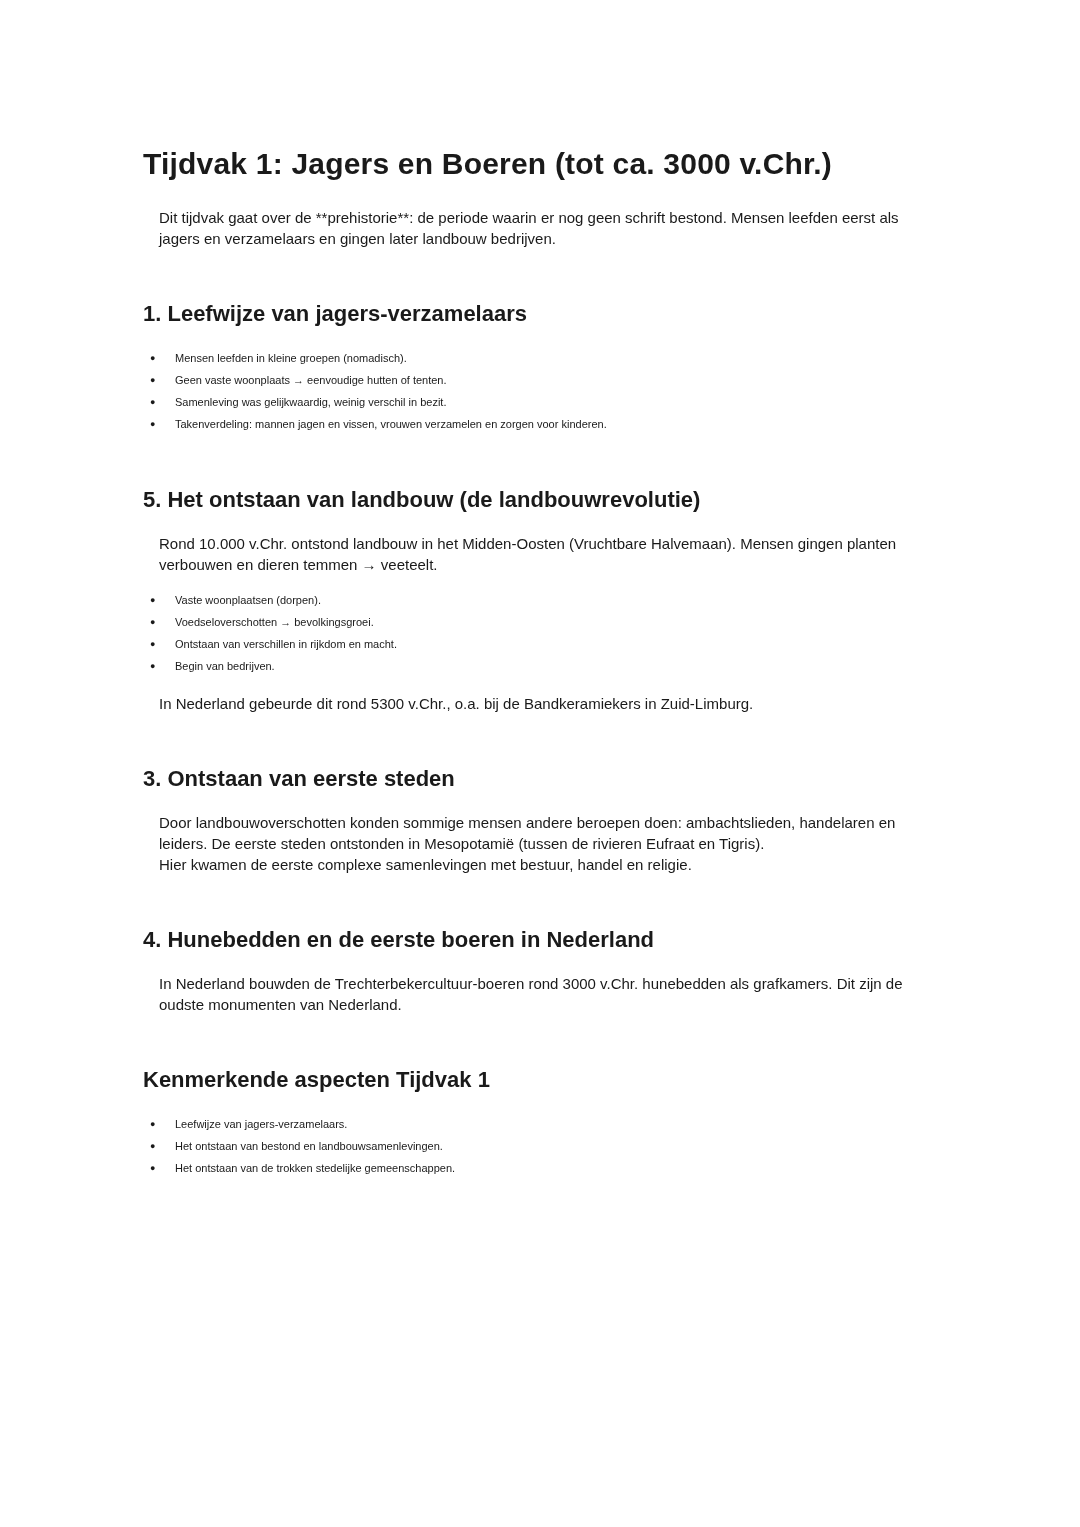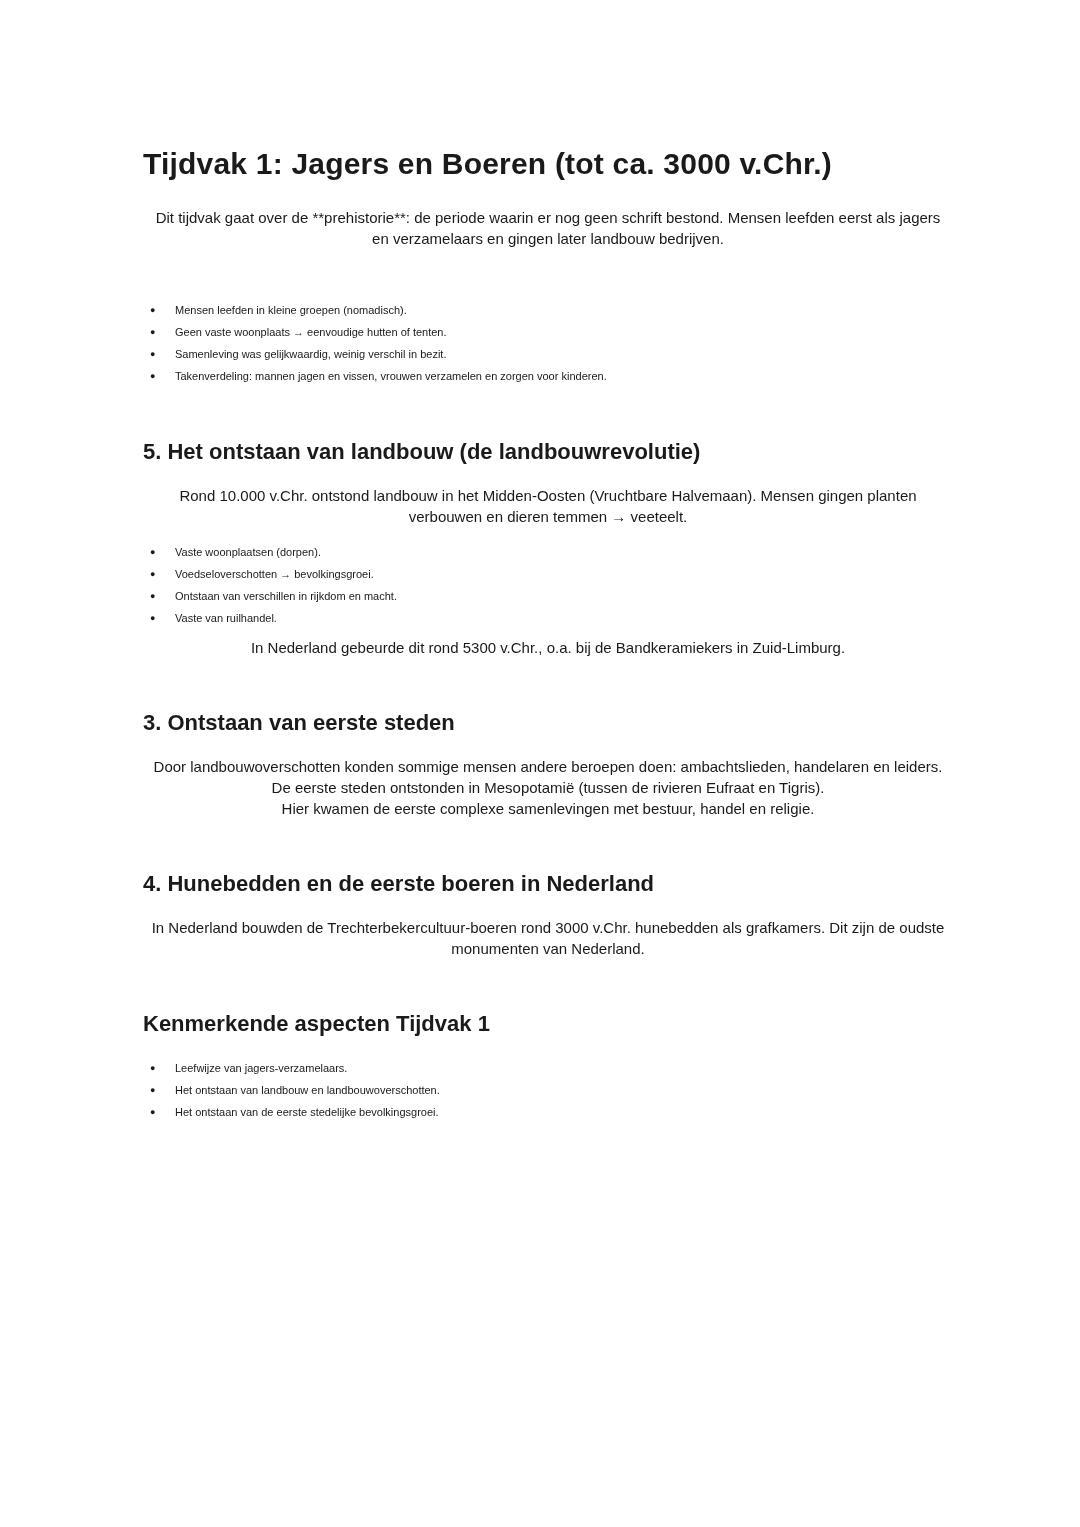--- a/index.html
+++ b/index.html
@@ -36,23 +36,22 @@
     line-height: 30px;
     font-weight: 700;
     margin: 0 0 18px 0;
   }
   .section {
     margin-top: 50px;
   }
   p {
     font-size: 15px;
     line-height: 21px;
-    margin: 8px;
+    margin: 16px;
     white-space: pre-line;
-    text-align: center;
   }
   p.spaced {
     margin-bottom: 14px;
   }
   ul {
     list-style: none;
     margin: 0;
     padding: 0;
   }
   li {
@@ -75,55 +74,56 @@
 <body>
 
 <div class="page">
   <div class="content">
 
     <h1>Tijdvak 1: Jagers en Boeren (tot ca. 3000 v.Chr.)</h1>
 
     <p class="intro">Dit tijdvak gaat over de **prehistorie**: de periode waarin er nog geen schrift bestond. Mensen leefden eerst als jagers en verzamelaars en gingen later landbouw bedrijven.</p>
 
     <div class="section">
+      <h2>1. Leefwijze van jagers-verzamelaars</h2>
       <ul>
         <li>Mensen leefden in kleine groepen (nomadisch).</li>
         <li>Geen vaste woonplaats → eenvoudige hutten of tenten.</li>
         <li>Samenleving was gelijkwaardig, weinig verschil in bezit.</li>
         <li>Takenverdeling: mannen jagen en vissen, vrouwen verzamelen en zorgen voor kinderen.</li>
       </ul>
     </div>
 
     <div class="section">
       <h2>5. Het ontstaan van landbouw (de landbouwrevolutie)</h2>
       <p class="spaced">Rond 10.000 v.Chr. ontstond landbouw in het Midden-Oosten (Vruchtbare Halvemaan). Mensen gingen planten verbouwen en dieren temmen → veeteelt.</p>
       <ul>
         <li>Vaste woonplaatsen (dorpen).</li>
         <li>Voedseloverschotten → bevolkingsgroei.</li>
         <li>Ontstaan van verschillen in rijkdom en macht.</li>
-        <li>Vaste van ruilhandel.</li>
+        <li>Begin van bedrijven.</li>
       </ul>
       <p>In Nederland gebeurde dit rond 5300 v.Chr., o.a. bij de Bandkeramiekers in Zuid-Limburg.</p>
     </div>
 
     <div class="section">
       <h2>3. Ontstaan van eerste steden</h2>
       <p>Door landbouwoverschotten konden sommige mensen andere beroepen doen: ambachtslieden, handelaren en leiders. De eerste steden ontstonden in Mesopotamië (tussen de rivieren Eufraat en Tigris).
 Hier kwamen de eerste complexe samenlevingen met bestuur, handel en religie.</p>
     </div>
 
     <div class="section">
       <h2>4. Hunebedden en de eerste boeren in Nederland</h2>
       <p>In Nederland bouwden de Trechterbekercultuur-boeren rond 3000 v.Chr. hunebedden als grafkamers. Dit zijn de oudste monumenten van Nederland.</p>
     </div>
 
     <div class="section">
       <h2>Kenmerkende aspecten Tijdvak 1</h2>
       <ul>
         <li>Leefwijze van jagers-verzamelaars.</li>
-        <li>Het ontstaan van landbouw en landbouwoverschotten.</li>
-        <li>Het ontstaan van de eerste stedelijke bevolkingsgroei.</li>
+        <li>Het ontstaan van bestond en landbouwsamenlevingen.</li>
+        <li>Het ontstaan van de trokken stedelijke gemeenschappen.</li>
       </ul>
     </div>
 
 
   </div>
 </div>
 
 </body></html>

